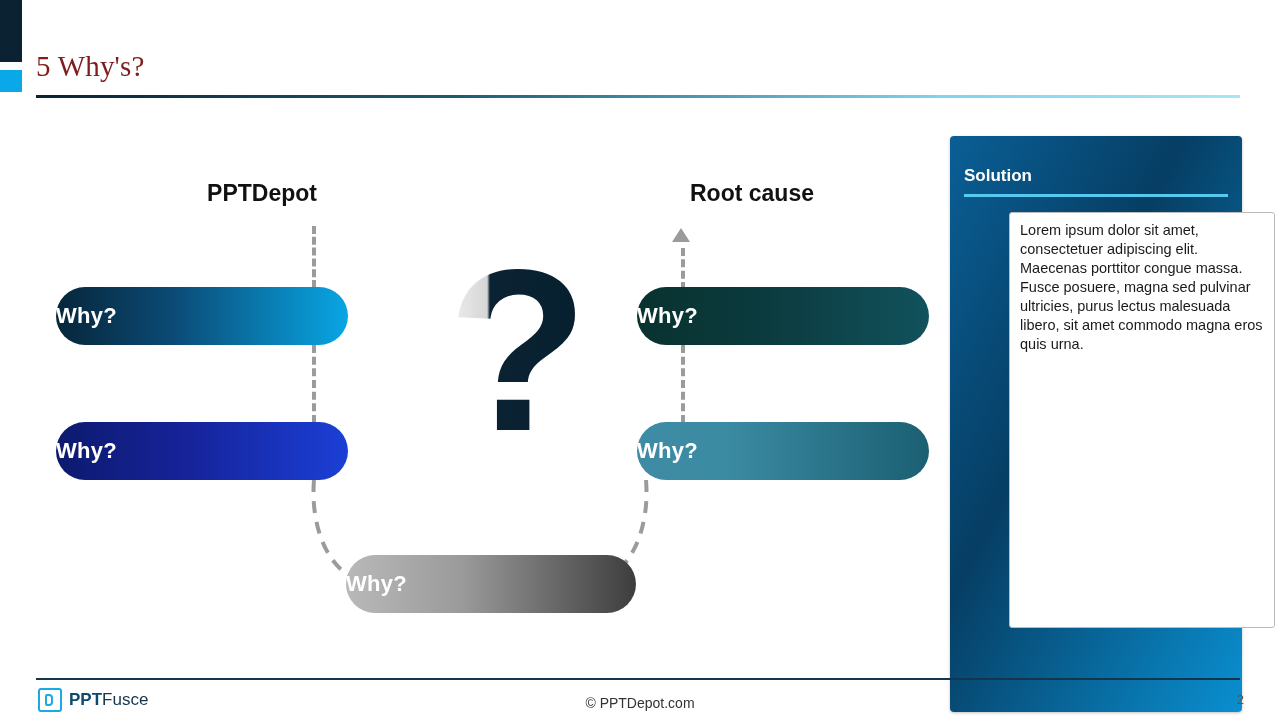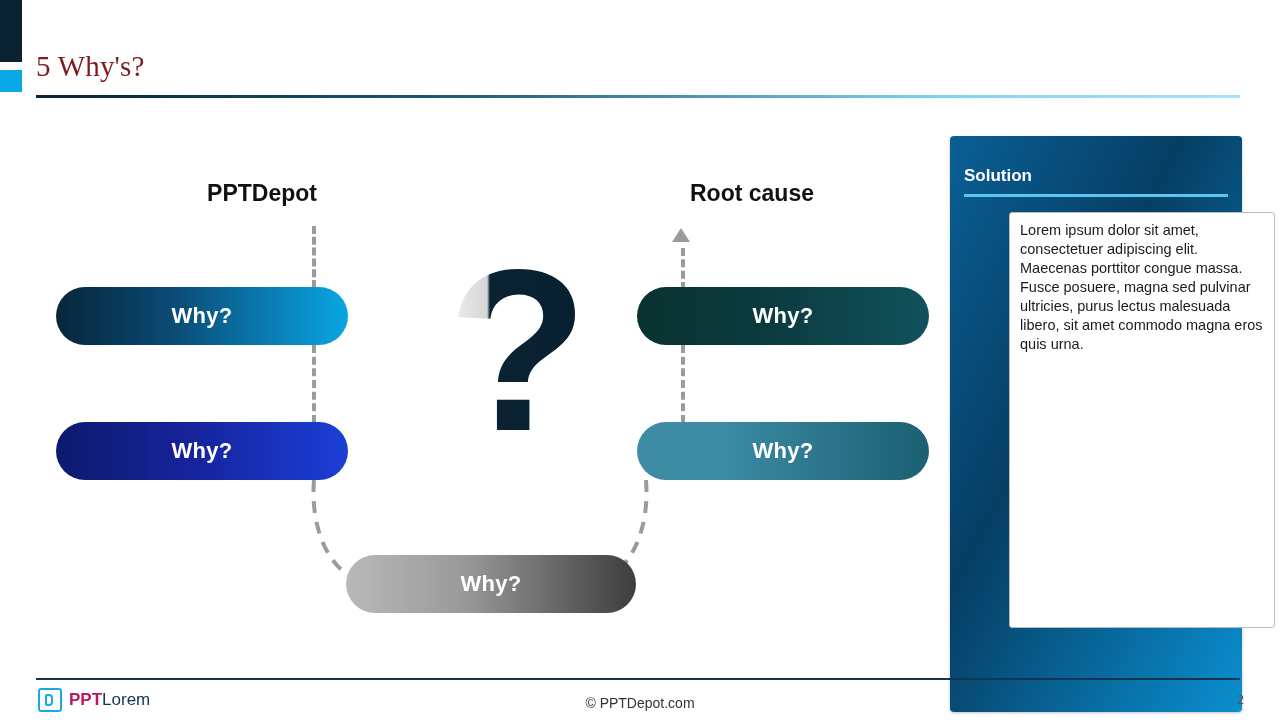--- a/index.html
+++ b/index.html
@@ -62,21 +62,21 @@
   
   .pill {
     position: absolute;
     height: 58px;
     border-radius: 29px;
     color: #ffffff;
     font-size: 22px;
     font-weight: bold;
     display: flex;
     align-items: center;
-    justify-content: center;
+    justify-content: flex-start;
     letter-spacing: 0.3px;
   }
   #pill-1 {
     left: 56px; top: 287px; width: 292px;
     background: linear-gradient(to right, #06263a 0%, #0b4a75 40%, #08a6e4 100%);
   }
   #pill-2 {
     left: 56px; top: 422px; width: 292px;
     background: linear-gradient(to right, #0d1a6e 0%, #16239a 45%, #1b3fd6 100%);
   }
@@ -202,21 +202,21 @@
     left: 5px; top: 4px;
     width: 8px; height: 12px;
     border: 2px solid #1aa9e2;
     border-radius: 2px 4px 4px 2px;
     box-sizing: border-box;
   }
   .brand-text {
     font-size: 17px;
     color: #13354d;
   }
-  .brand-text b { color: #be185d; }
+  .brand-text b { color: #0c4a6e; }
   .copyright {
     position: absolute;
     left: 0; right: 0;
     top: 695px;
     text-align: center;
     font-size: 14px;
     color: #333333;
   }
   .page-num {
     position: absolute;
@@ -282,17 +282,17 @@
   <div class="solution-underline"></div>
   <div class="solution-box">
     <div class="solution-text">Lorem ipsum dolor sit amet, consectetuer adipiscing elit. Maecenas porttitor congue massa. Fusce posuere, magna sed pulvinar ultricies, purus lectus malesuada libero, sit amet commodo magna eros quis urna.</div>
   </div>
 </div>
 
 <div class="footer-rule"></div>
 <div class="brand">
   <div class="brand-mark"></div>
   <div class="brand-text">
-    <b>PPT</b><span>Lorem</span>
+    <b>PPT</b><span>Fusce</span>
   </div>
 </div>
 <div class="copyright">© PPTDepot.com</div>
 <div class="page-num">2</div>
 
 </body></html>

